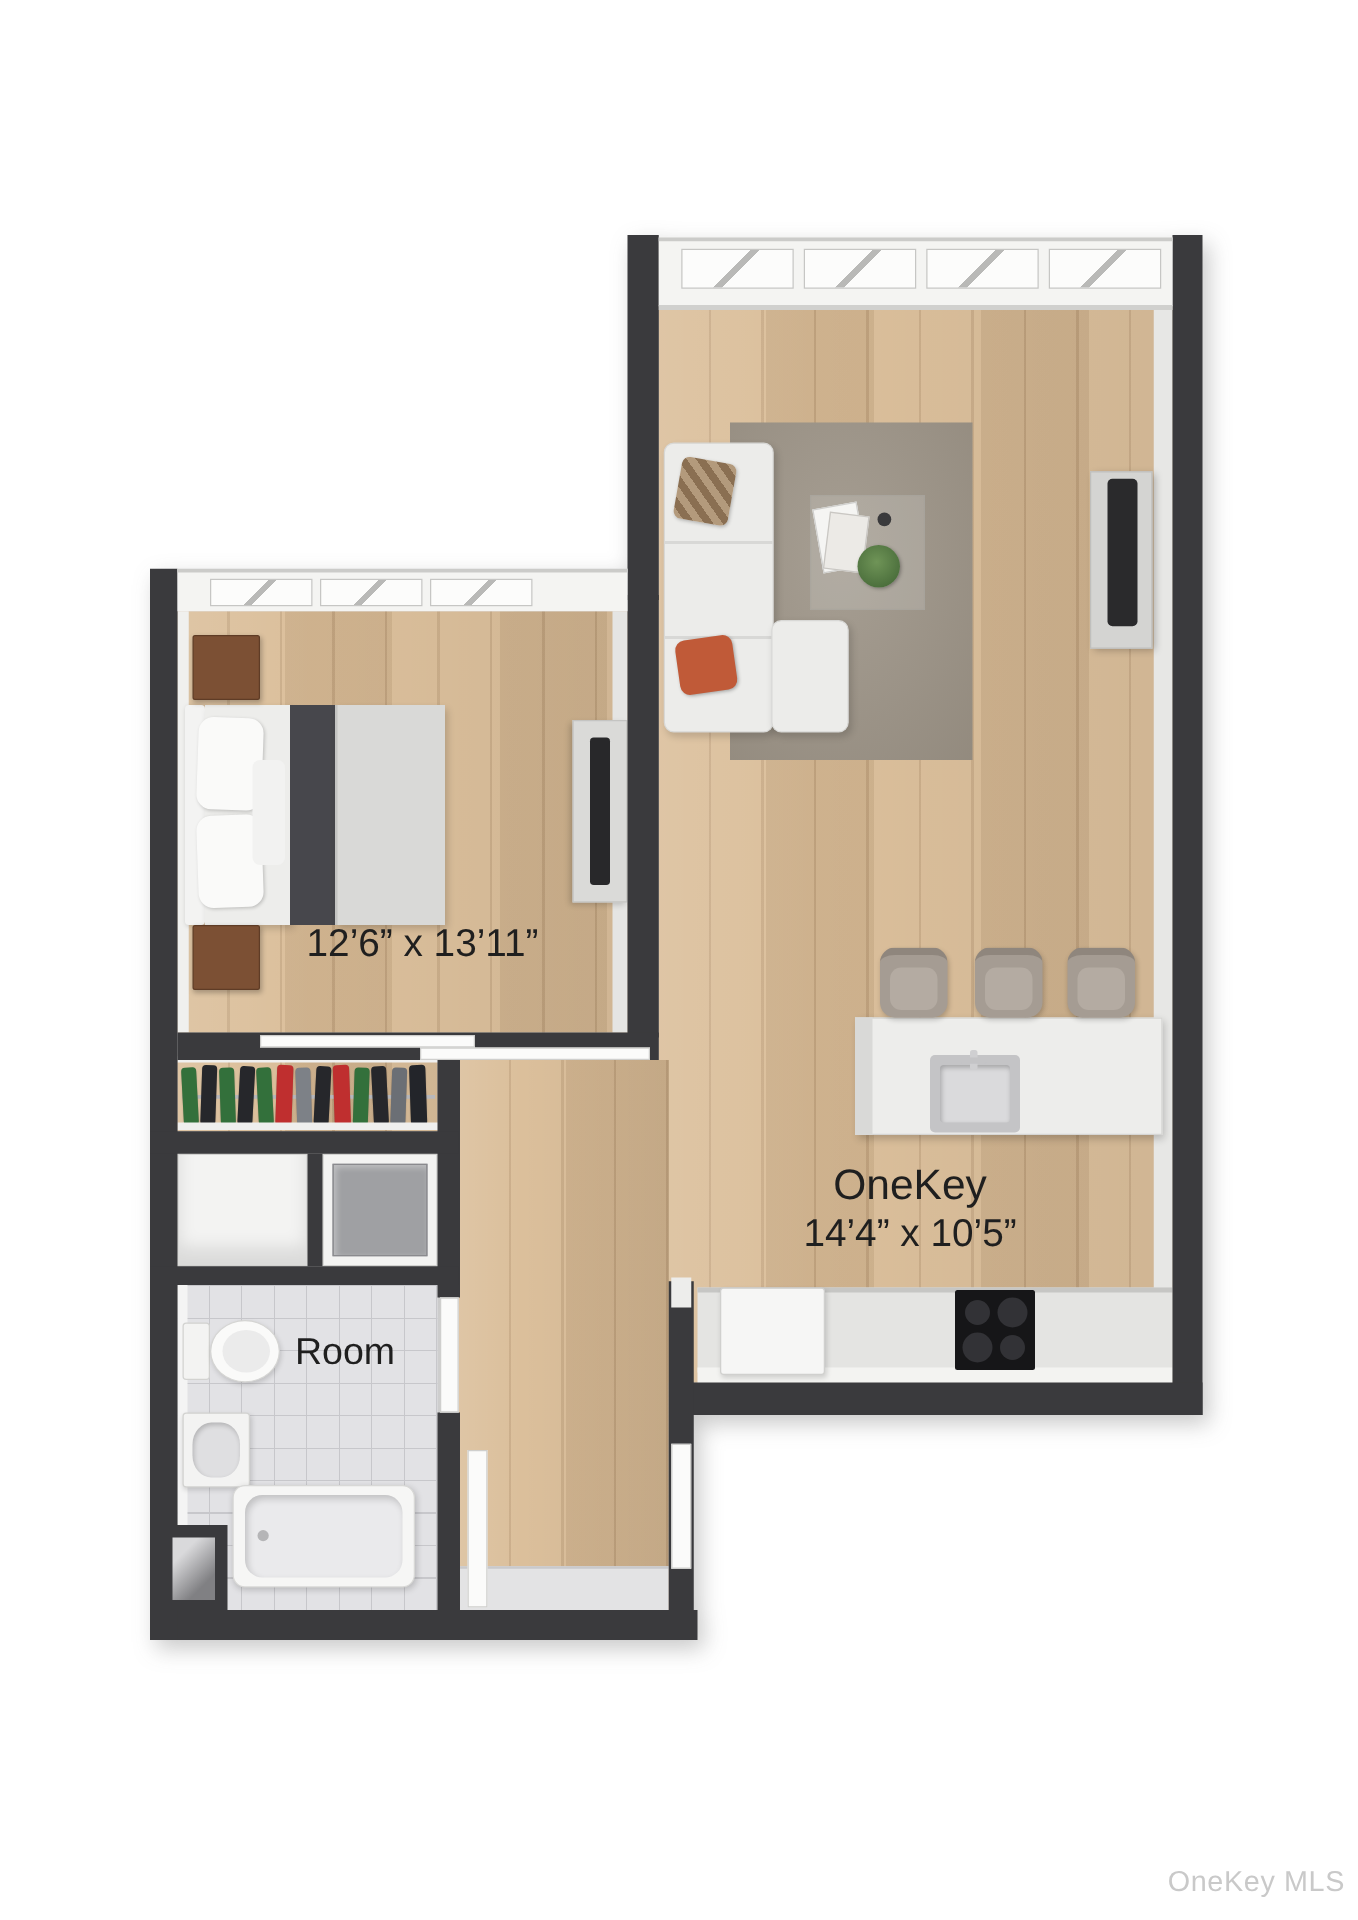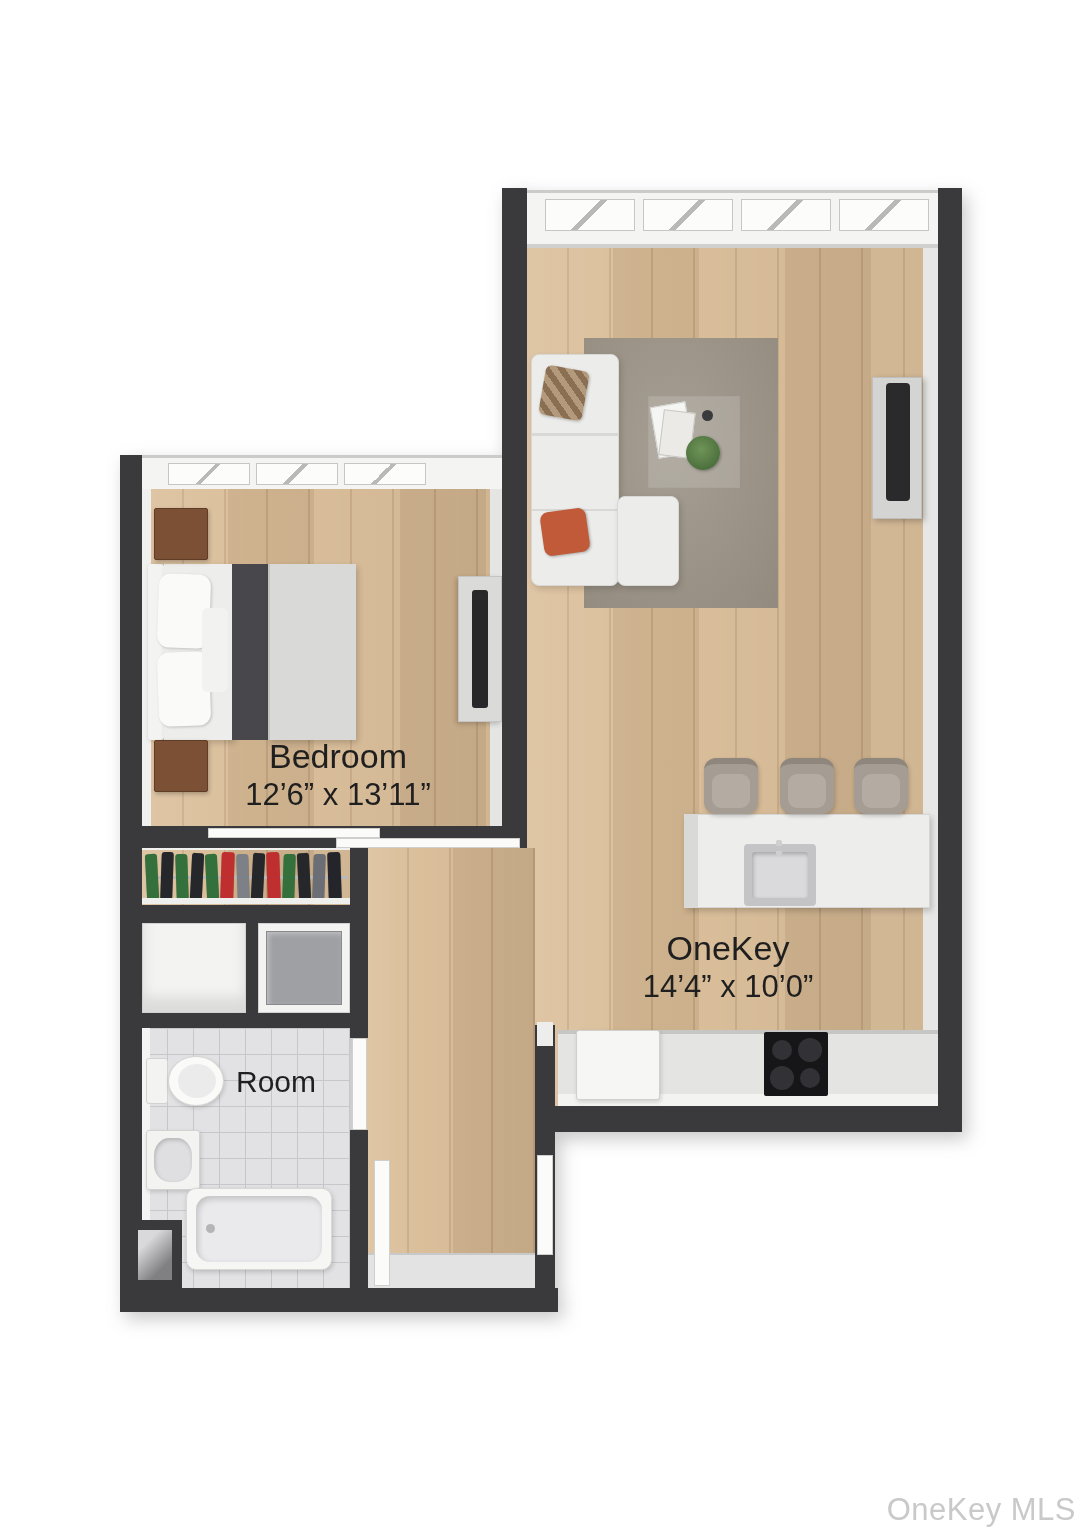--- a/index.html
+++ b/index.html
@@ -29,21 +29,21 @@
   .room-dim{display:block;font-size:31px;line-height:38px;}
   .white-box{background:#f3f3f2;border:1px solid #d2d2d0;box-sizing:border-box;}
   .sofa{background:#ececea;border:1px solid #d8d8d6;box-sizing:border-box;border-radius:8px;
     box-shadow:2px 3px 6px rgba(0,0,0,0.15);}
   .stool{background:#a59c93;border-top:6px solid #8f867d;border-radius:12px;box-sizing:border-box;
     box-shadow:1px 2px 4px rgba(0,0,0,0.2);}
   .stool .seat{position:absolute;left:8px;top:10px;width:38px;height:34px;background:#b4aba2;border-radius:9px;}
   .nightstand{background:#7c5034;border:1px solid #5f3c26;box-sizing:border-box;border-radius:2px;
     box-shadow:1px 2px 4px rgba(0,0,0,0.25);}
   .clothes-item{position:absolute;border-radius:3px;box-shadow:0 1px 1px rgba(0,0,0,0.3);}
-  #watermark{position:absolute;right:10px;top:1492px;font-size:31px;color:#c9c9c9;z-index:6;letter-spacing:0.5px;}
+  #watermark{position:absolute;right:10px;top:1492px;font-size:23px;color:#c9c9c9;z-index:6;letter-spacing:0.5px;}
 </style>
 </head>
 <body>
 
 <div id="canvas">
  <div id="plan">
 
   <div class="wood" style="left:527px;top:245px;width:411px;height:861px;"></div>
   <div class="wood" style="left:142px;top:489px;width:360px;height:337px;"></div>
   <div class="wood" style="left:142px;top:848px;width:208px;height:57px;"></div>
@@ -175,26 +175,25 @@
   <div class="furn white-box" style="left:146px;top:1058px;width:22px;height:46px;border-radius:3px;"></div>
   <div class="furn" style="left:168px;top:1056px;width:56px;height:50px;background:#fafaf9;border:1px solid #d5d5d3;border-radius:50%;box-sizing:border-box;box-shadow:1px 2px 4px rgba(0,0,0,0.15);"></div>
   <div class="furn" style="left:178px;top:1064px;width:38px;height:34px;background:#ebebeb;border-radius:50%;"></div>
   <div class="furn white-box" style="left:146px;top:1130px;width:54px;height:60px;border-radius:3px;box-shadow:1px 2px 4px rgba(0,0,0,0.15);"></div>
   <div class="furn" style="left:154px;top:1138px;width:38px;height:44px;background:#dfdfe1;border-radius:40%;box-shadow:inset 1px 2px 4px rgba(0,0,0,0.2);"></div>
   <div class="furn" style="left:186px;top:1188px;width:146px;height:82px;background:#f6f6f5;border:1px solid #d8d8d6;border-radius:10px;box-sizing:border-box;box-shadow:1px 2px 5px rgba(0,0,0,0.18);"></div>
   <div class="furn" style="left:196px;top:1196px;width:126px;height:66px;background:#eaeaec;border-radius:14px;box-shadow:inset 2px 3px 6px rgba(0,0,0,0.18);"></div>
   <div class="furn" style="left:206px;top:1224px;width:9px;height:9px;background:#b5b5b7;border-radius:50%;"></div>
 
   <div class="room-label" style="left:213px;top:736px;width:250px;">
-    <span class="room-name">Bedroom</span>
     <span class="room-dim">12’6” x 13’11”</span>
   </div>
   <div class="room-label" style="left:603px;top:928px;width:250px;">
     <span class="room-name">OneKey</span>
-    <span class="room-dim">14’4” x 10’0”</span>
+    <span class="room-dim">14’4” x 10’5”</span>
   </div>
   <div class="room-label" style="left:226px;top:1062px;width:100px;">
     <span class="room-name" style="font-size:30px;">Room</span>
   </div>
 
  </div>
 
  <div id="watermark">OneKey MLS</div>
 </div>
 

